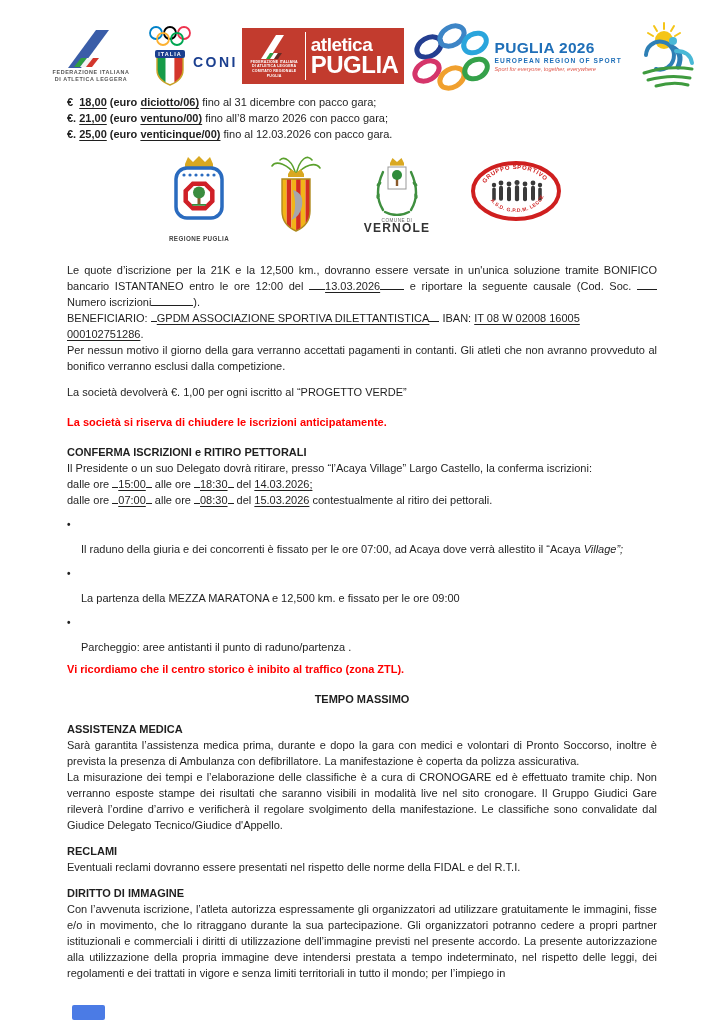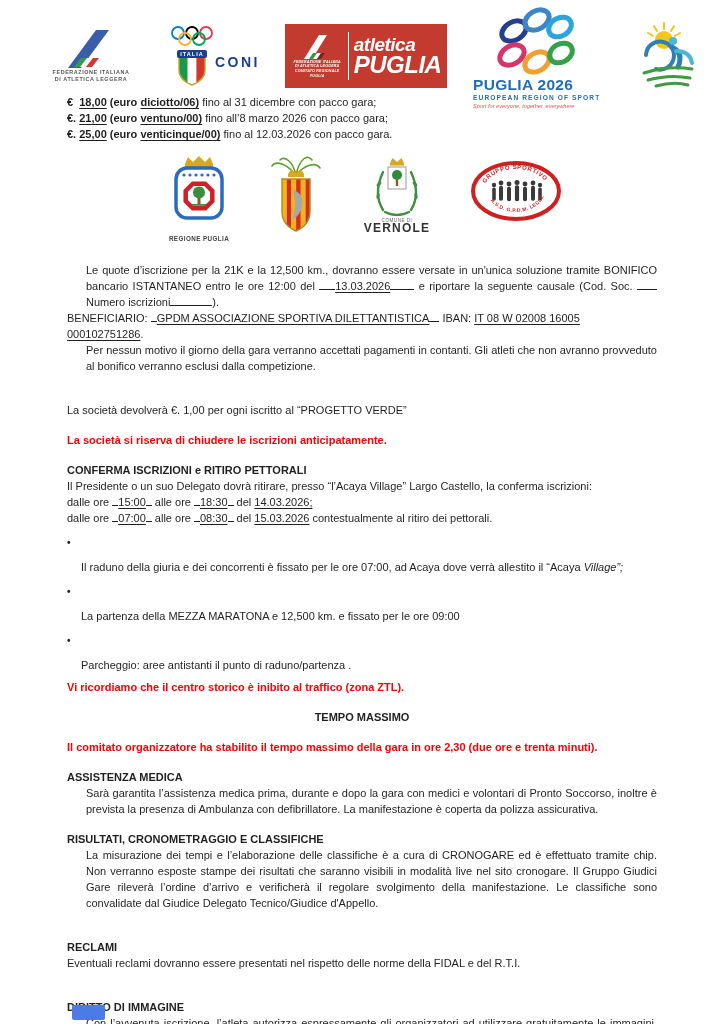--- a/index.html
+++ b/index.html
@@ -1,41 +1,41 @@
 <!DOCTYPE html>
 <html><head>
 <meta charset="utf-8">
 <style>
   html,body{margin:0;padding:0;background:#e8e8e8;}
   .page{position:relative;width:724px;height:1024px;background:#ffffff;margin:0 auto;
         font-family:"Liberation Sans",sans-serif;font-size:11px;line-height:16px;color:#1f1f1f;overflow:hidden;}
   .content{margin:0 67px;}
-  .just{text-align:justify;margin-left:19px;}
+  .just{text-align:justify;}
   b,.b{font-weight:bold;}
   .it{font-style:italic;}
   .u{text-decoration:underline;text-underline-offset:2px;}
   .blank{display:inline-block;border-bottom:1px solid #1f1f1f;height:11px;vertical-align:baseline;}
   .w6{width:6px}.w10{width:10px}.w16{width:16px}.w20{width:20px}.w24{width:24px}.w42{width:42px}
   .red{color:#ff0000;font-weight:bold;}
   .sec-title{font-weight:bold;}
   .center{text-align:center;font-weight:bold;}
-  .mt6{margin-top:6px}.mt10{margin-top:10px}.mt12{margin-top:12px}.mt14{margin-top:14px}.mt16{margin-top:28px}
+  .mt6{margin-top:6px}.mt10{margin-top:10px}.mt12{margin-top:12px}.mt14{margin-top:14px}.mt16{margin-top:10px}
   
   .logos1{display:flex;align-items:center;justify-content:space-between;margin:20px 26px 2px 48px;height:72px;}
   .hlogo{display:flex;flex-direction:column;align-items:center;}
   .fidal-cap{font-size:5.4px;line-height:7px;letter-spacing:.6px;color:#555;text-align:center;font-weight:bold;}
   .coni-wrap{display:flex;flex-direction:column;align-items:center;}
-  .ap-box{display:flex;align-items:center;background:#c23b2e;width:162px;height:64px;padding:0 6px;box-sizing:border-box;font-style:italic;}
+  .ap-box{display:flex;align-items:center;background:#c23b2e;width:162px;height:56px;padding:0 6px;box-sizing:border-box;}
   .ap-left{display:flex;flex-direction:column;align-items:center;width:62px;}
   .ap-fed{font-size:3.6px;line-height:4.6px;color:#ffffff;letter-spacing:.2px;text-align:center;font-weight:bold;}
   .ap-div{width:1px;height:48px;background:#ffffff;margin:0 5px;}
   .ap-right{color:#fff;font-weight:bold;line-height:.92;}
   .ap-w1{font-size:19px;letter-spacing:-.5px;}
   .ap-w2{font-size:24px;letter-spacing:-.5px;}
-  .p26{flex-direction:column;align-items:center;display:flex;}
+  .p26{align-items:center;display:flex;}
   .p26-title{color:#1f6fb8;font-weight:bold;font-size:15.5px;line-height:16px;letter-spacing:.3px;}
   .p26-sub{color:#1f6fb8;font-size:6.6px;letter-spacing:1.1px;font-weight:bold;line-height:9px;}
   .p26-tag{color:#e05a4e;font-size:5.6px;font-style:italic;line-height:8px;}
   
   .logos2{display:flex;justify-content:space-between;align-items:flex-start;margin:12px 95px 0 100px;height:96px;}
   .slogo{display:flex;flex-direction:column;align-items:center;}
   .slogo-cap1{font-size:4.6px;color:#666;letter-spacing:.5px;line-height:6px;margin-top:2px;}
   .slogo-cap2{font-size:12px;color:#333;font-weight:bold;letter-spacing:1.2px;line-height:9px;}
   .regione-cap{font-size:6.3px;color:#444;font-weight:bold;letter-spacing:.4px;margin-top:3px;}
   .bullet{display:flex;margin-top:9px;}
@@ -280,26 +280,24 @@
       <span class="dot">•</span>
       <span class="btext">La partenza della MEZZA MARATONA e 12,500 km. e fissato per le ore 09:00</span>
     </div>
     <div class="bullet">
       <span class="dot">•</span>
       <span class="btext">Parcheggio: aree antistanti il punto di raduno/partenza .</span>
     </div>
     <div class="red mt6">Vi ricordiamo che il centro storico è inibito al traffico (zona ZTL).</div>
 
     <div class="center mt14">TEMPO MASSIMO</div>
-    <div class="red mt14">Il comitato organizzatore ha stabilito il tempo massimo della gara in ore 2,30 (due ore e trenta minuti).</div>
 
     <div class="sec-title mt14">ASSISTENZA MEDICA</div>
     <div class="just">Sarà garantita l’assistenza medica prima, durante e dopo la gara con medici e volontari di Pronto Soccorso, inoltre è prevista la presenza di Ambulanza con defibrillatore. La manifestazione è coperta da polizza assicurativa.</div>
 
-    <div class="sec-title mt14">RISULTATI, CRONOMETRAGGIO E CLASSIFICHE</div>
     <div class="just">La misurazione dei tempi e l’elaborazione delle classifiche è a cura di CRONOGARE ed è effettuato tramite chip. Non verranno esposte stampe dei risultati che saranno visibili in modalità live nel sito cronogare. Il Gruppo Giudici Gare rileverà l’ordine d’arrivo e verificherà il regolare svolgimento della manifestazione. Le classifiche sono convalidate dal Giudice Delegato Tecnico/Giudice d'Appello.</div>
 
     <div class="sec-title mt16">RECLAMI</div>
     <div>Eventuali reclami dovranno essere presentati nel rispetto delle norme della FIDAL e del R.T.I.</div>
 
     <div class="sec-title mt16">DIRITTO DI IMMAGINE</div>
     <div class="just">Con l’avvenuta iscrizione, l’atleta autorizza espressamente gli organizzatori ad utilizzare gratuitamente le immagini, fisse e/o in movimento, che lo ritraggano durante la sua partecipazione. Gli organizzatori potranno cedere a propri partner istituzionali e commerciali i diritti di utilizzazione dell’immagine previsti nel presente accordo. La presente autorizzazione alla utilizzazione della propria immagine deve intendersi prestata a tempo indeterminato, nel rispetto delle leggi, dei regolamenti e dei trattati in vigore e senza limiti territoriali in tutto il mondo; per l’impiego in</div>
   </div>
 
   <div class="link-box"></div>

